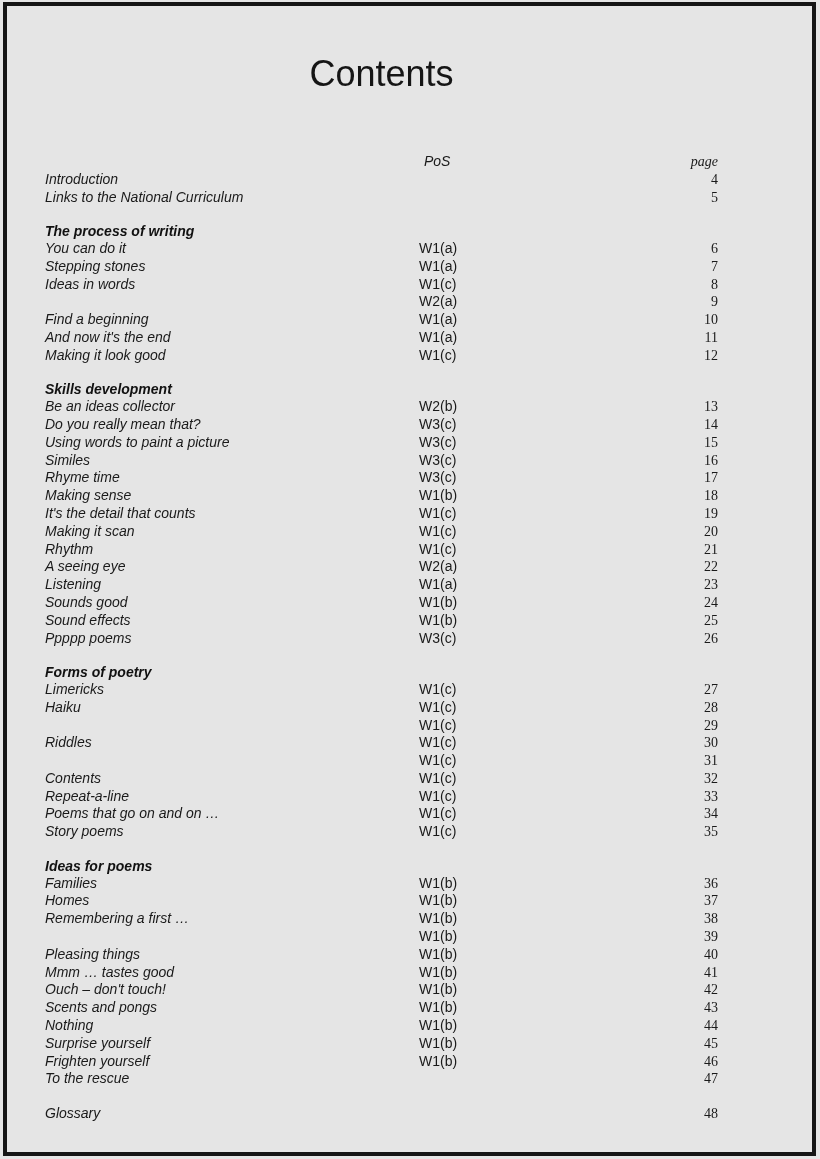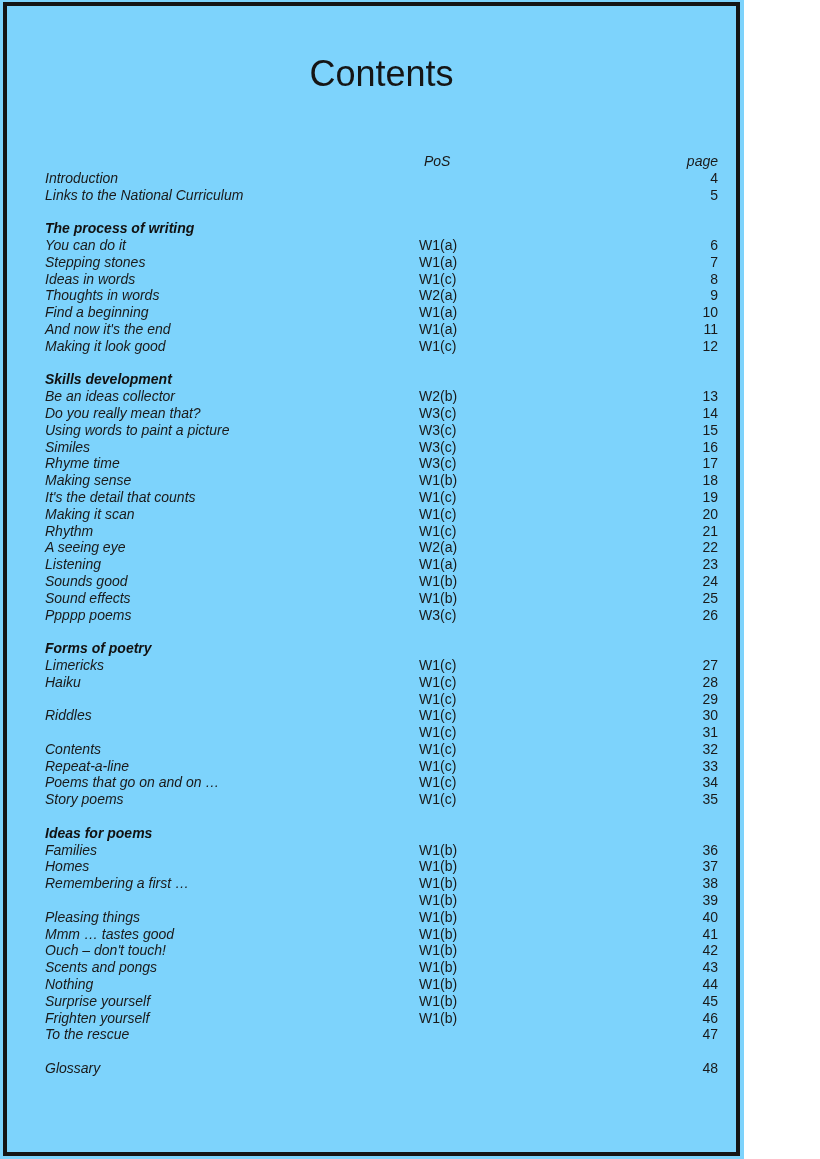--- a/index.html
+++ b/index.html
@@ -7,23 +7,23 @@
     padding: 0;
     width: 820px;
     height: 1159px;
     background: #ffffff;
     font-family: "Liberation Sans", "DejaVu Sans", sans-serif;
     color: #1a1a1a;
     overflow: hidden;
   }
   .sheet {
     position: relative;
-    width: 744px;
+    width: 820px;
     height: 1159px;
-    background: #7dd3fc;
+    background: #e5e5e5;
   }
   
   .frame {
     position: absolute;
     left: 3px;
     top: 2px;
     right: 4px;
     bottom: 3px;
     border: 4px solid #151515;
     pointer-events: none;
@@ -50,21 +50,21 @@
   }
   .row {
     display: grid;
     grid-template-columns: 333px 1fr 70px;
     align-items: baseline;
     min-height: 16.8px;
     gap: 41px;
   }
   .c-title { grid-column: 1; white-space: nowrap; font-style: italic; }
   .c-pos   { grid-column: 2; text-align: left; white-space: nowrap; }
-  .c-page  { grid-column: 3; text-align: right; white-space: nowrap; }
+  .c-page  { grid-column: 3; text-align: right; white-space: nowrap; font-family: Liberation Serif, serif; }
   .header-row .c-pos { font-style: italic; padding-left: 5px; }
   .header-row .c-page { font-style: italic; }
   .heading { font-weight: 700; color: #111; }
   .toc-section { margin-top: 16.8px; }
   .toc-section:first-child { margin-top: 0; }
 </style>
 </head>
 <body>
 
 <div class="sheet">
@@ -114,21 +114,20 @@
     <span class="c-page">7</span>
   </div>
 
   <div class="row item-row">
     <span class="c-title">Ideas in words</span>
     <span class="c-pos">W1(c)</span>
     <span class="c-page">8</span>
   </div>
 
   <div class="row item-row">
-    <span class="c-title">Thoughts in words</span>
     <span class="c-pos">W2(a)</span>
     <span class="c-page">9</span>
   </div>
 
   <div class="row item-row">
     <span class="c-title">Find a beginning</span>
     <span class="c-pos">W1(a)</span>
     <span class="c-page">10</span>
   </div>
 

